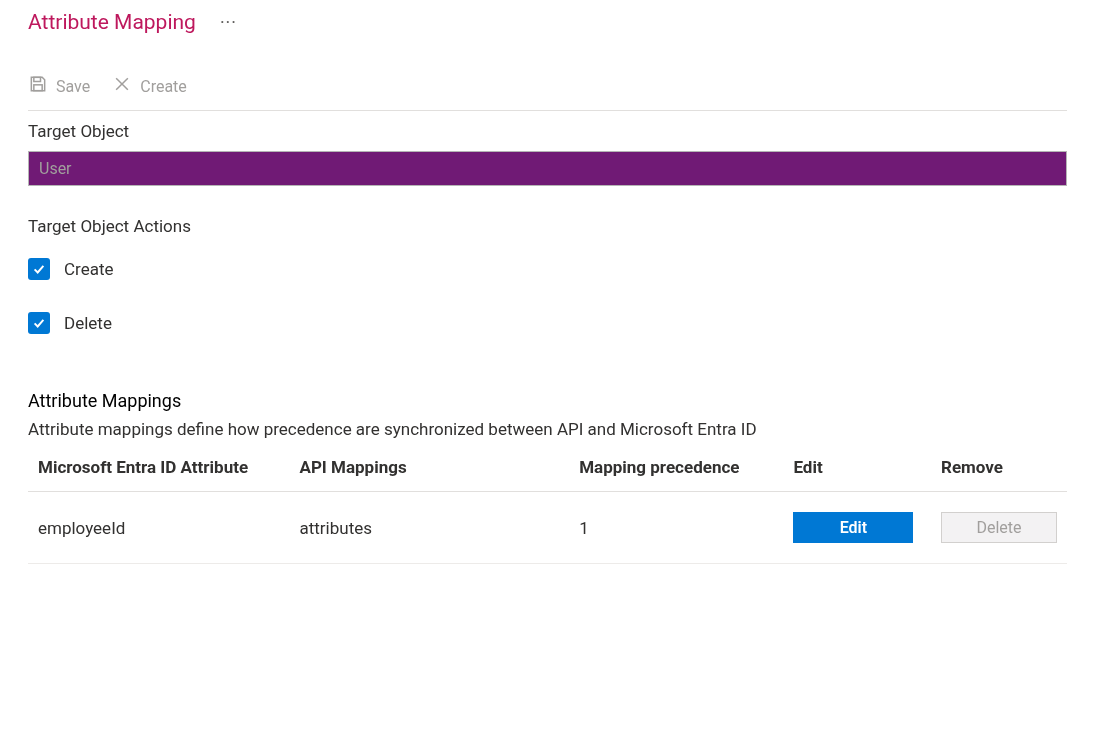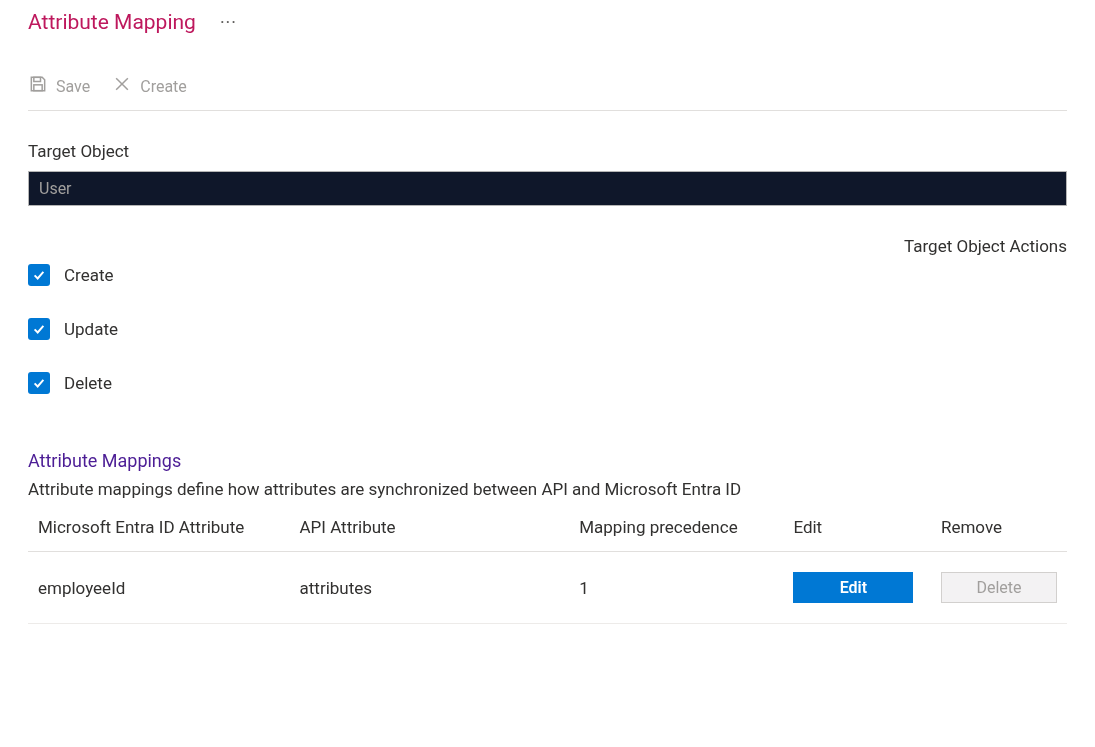--- a/index.html
+++ b/index.html
@@ -39,44 +39,43 @@
       align-items: center;
       gap: 8px;
       background: none;
       border: none;
       font-size: 16px;
       color: #a19f9d;
       cursor: pointer;
       font-family: inherit;
     }
     .toolbar-btn svg { width: 20px; height: 20px; }
-    .field-group { margin-top: 30px; }
+    .field-group { margin-top: 10px; }
     .field-label {
       font-size: 17px;
       color: #323130;
       margin-bottom: 10px;
       display: block;
     }
     .text-input {
       width: 100%;
       max-width: 1050px;
       padding: 7px 10px;
       font-size: 16px;
       color: #a19f9d;
-      background: #0f172a;
+      background: #701a75;
       border: 1px solid #b5b5b5;
       font-family: inherit;
     }
     .text-input:disabled { cursor: not-allowed; }
     .actions-label {
       font-size: 17px;
       color: #323130;
       margin-top: 30px;
-      margin-bottom: 8px;
-      text-align: right;
+      margin-bottom: 22px;
     }
     .checkbox-list { display: flex; flex-direction: column; gap: 32px; }
     .checkbox-item {
       display: flex;
       align-items: center;
       gap: 14px;
       cursor: pointer;
     }
     .checkbox-box {
       width: 22px;
@@ -84,37 +83,37 @@
       background: #0078d4;
       border-radius: 3px;
       display: flex;
       align-items: center;
       justify-content: center;
     }
     .checkbox-box svg { width: 14px; height: 14px; }
     .checkbox-label { font-size: 17px; color: #323130; }
     .section-title {
       font-size: 18px;
-      color: #4c1d95;
+      color: #000000;
       margin-top: 56px;
       margin-bottom: 8px;
     }
     .section-desc {
       font-size: 17px;
       color: #323130;
       margin-bottom: 10px;
     }
     table {
       width: 100%;
       max-width: 1058px;
       border-collapse: collapse;
     }
     th {
       text-align: left;
-      font-weight: 400;
+      font-weight: 700;
       font-size: 17px;
       color: #323130;
       padding: 8px 10px 14px 10px;
       border-bottom: 1px solid #e1dfdd;
     }
     td {
       font-size: 17px;
       color: #323130;
       padding: 20px 10px;
       border-bottom: 1px solid #edebe9;
@@ -193,40 +192,32 @@
         </svg>
     </span>
     <span class="checkbox-label">Create</span>
   </div>
   <div class="checkbox-item">
     <span class="checkbox-box">
       <svg viewBox="0 0 16 16" fill="none" stroke="#ffffff" stroke-width="2.2">
           <polyline points="3,8.5 6.5,12 13,4.5"></polyline>
         </svg>
     </span>
-    <span class="checkbox-label">Update</span>
-  </div>
-  <div class="checkbox-item">
-    <span class="checkbox-box">
-      <svg viewBox="0 0 16 16" fill="none" stroke="#ffffff" stroke-width="2.2">
-          <polyline points="3,8.5 6.5,12 13,4.5"></polyline>
-        </svg>
-    </span>
     <span class="checkbox-label">Delete</span>
   </div>
 </div>
 
 <div class="section-title">Attribute Mappings</div>
-<div class="section-desc">Attribute mappings define how attributes are synchronized between API and Microsoft Entra ID</div>
+<div class="section-desc">Attribute mappings define how precedence are synchronized between API and Microsoft Entra ID</div>
 
 <table>
   <thead>
     <tr>
       <th class="col-entra">Microsoft Entra ID Attribute</th>
-      <th class="col-api">API Attribute</th>
+      <th class="col-api">API Mappings</th>
       <th class="col-match">Mapping precedence</th>
       <th class="col-edit">Edit</th>
       <th class="col-remove">Remove</th>
     </tr>
   </thead>
   <tbody>
     <tr>
       <td>employeeId</td>
       <td>attributes</td>
       <td>1</td>

